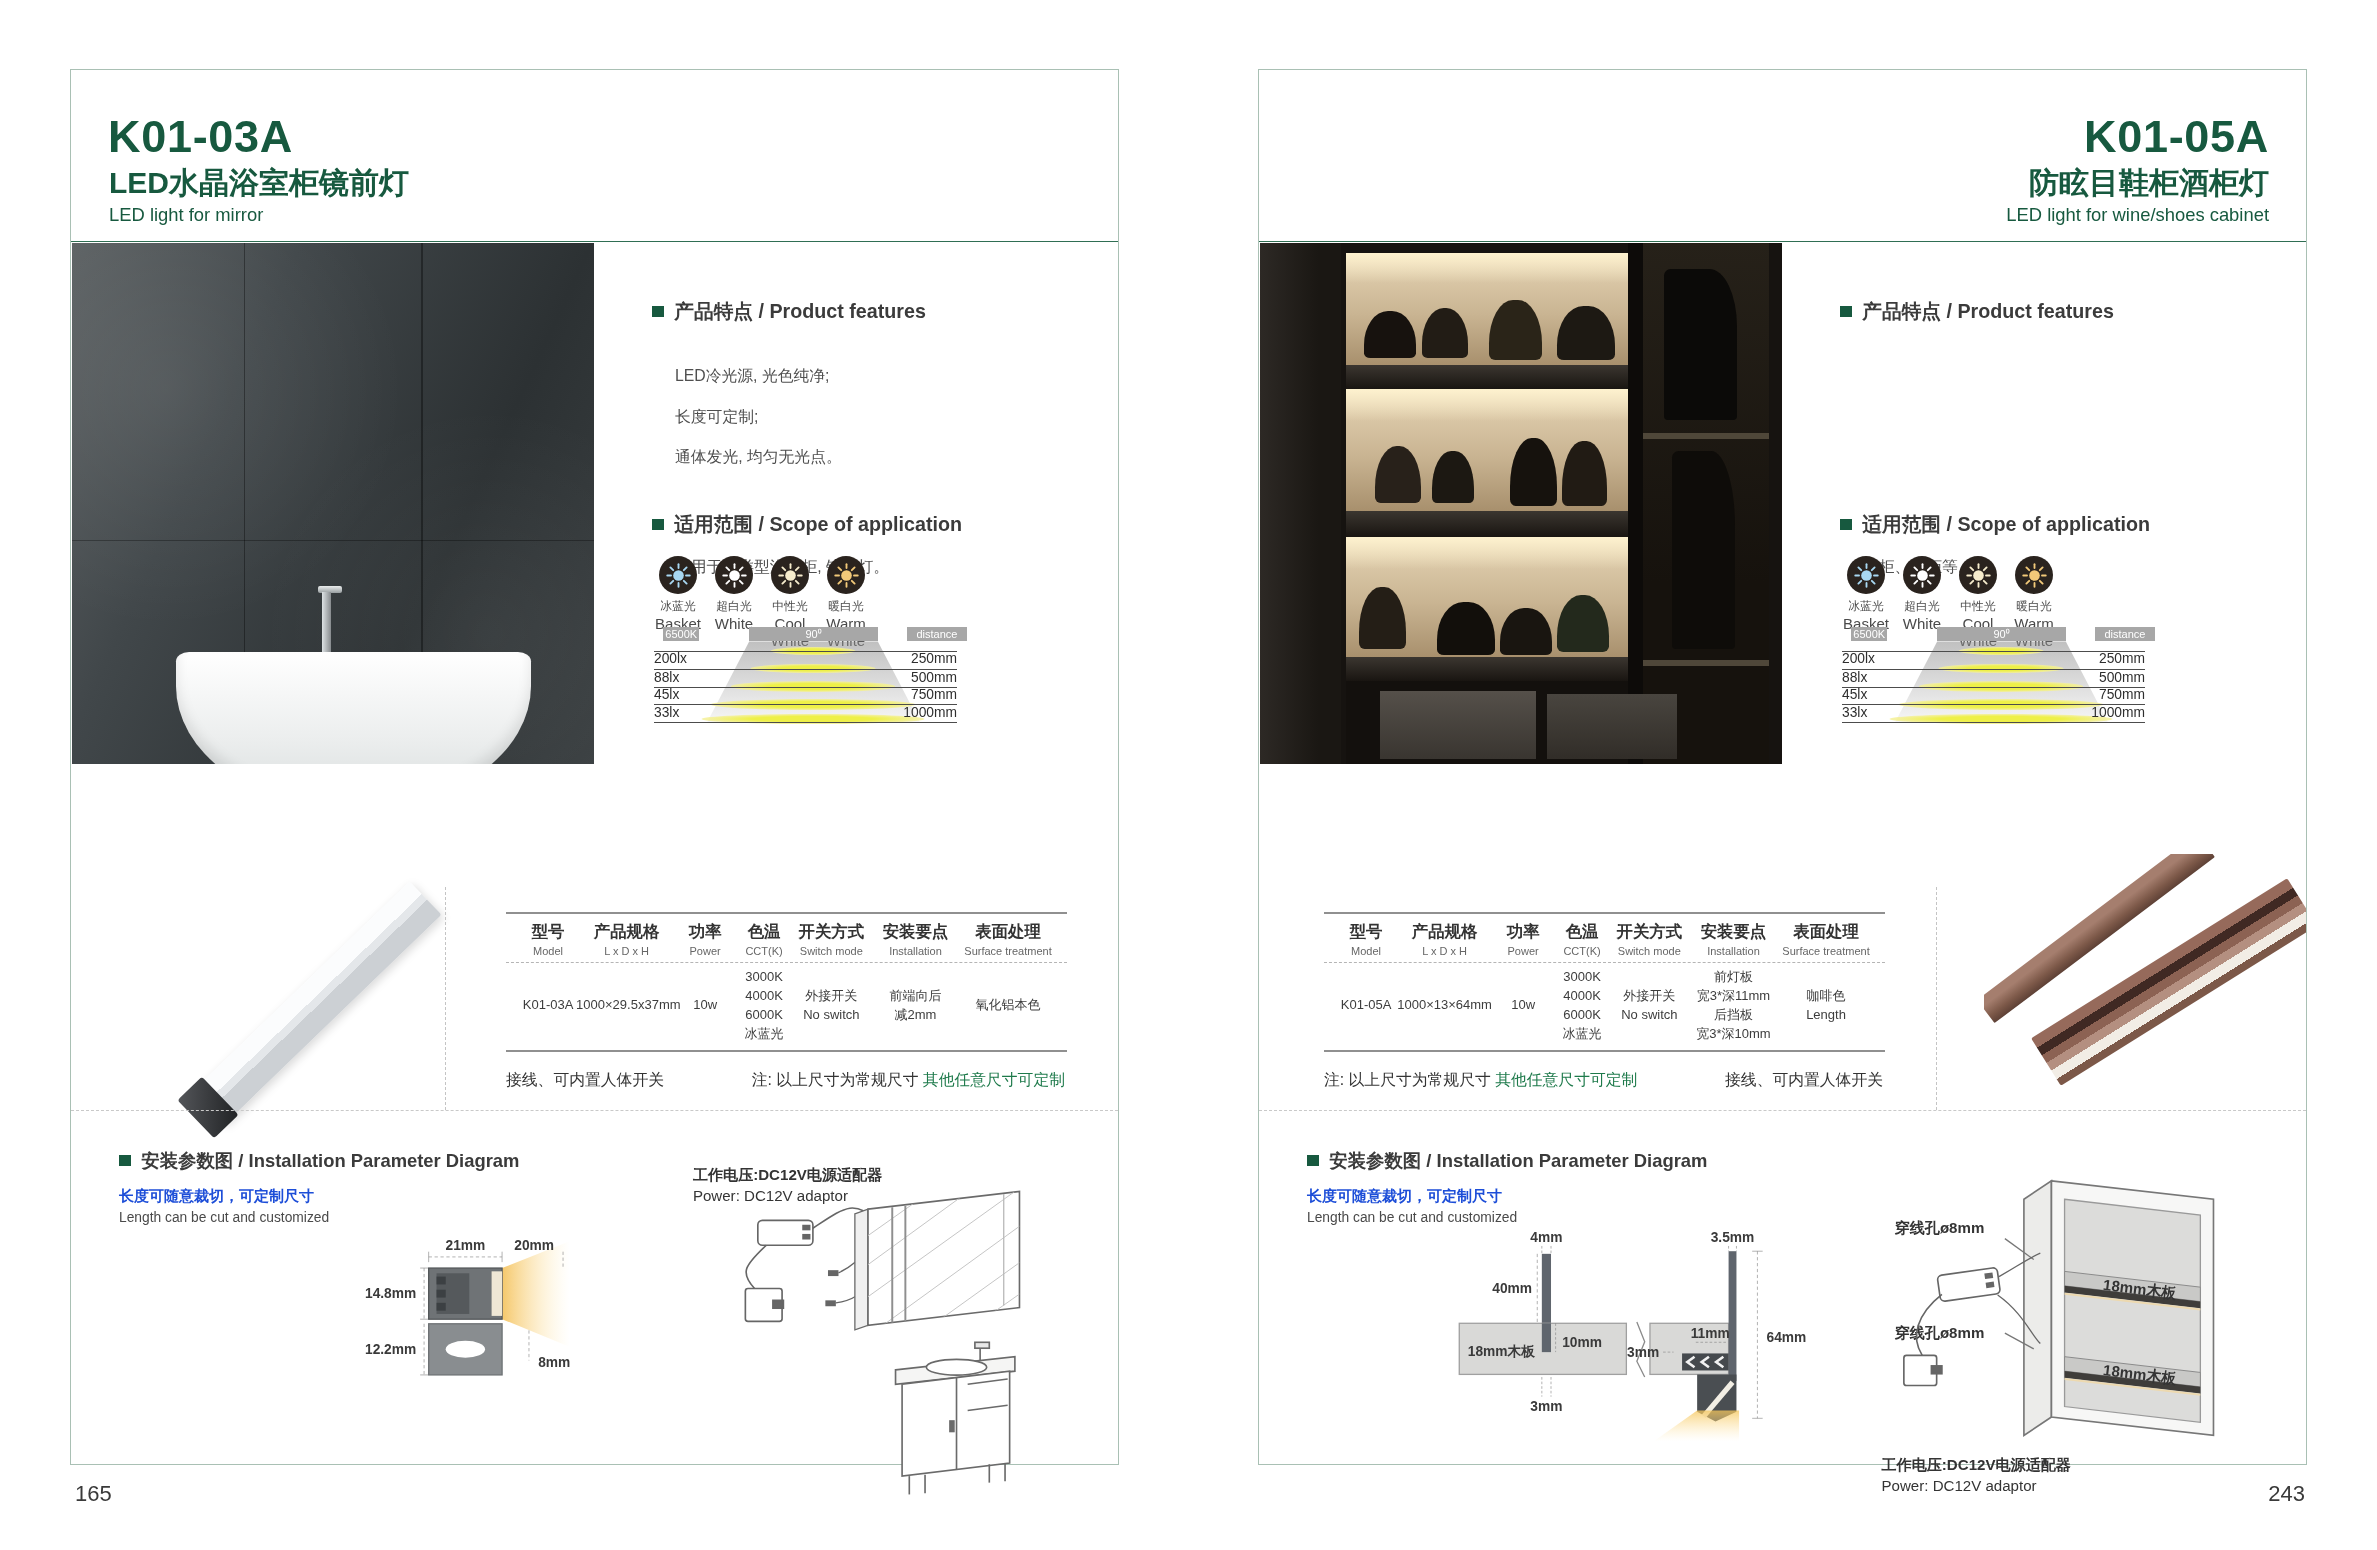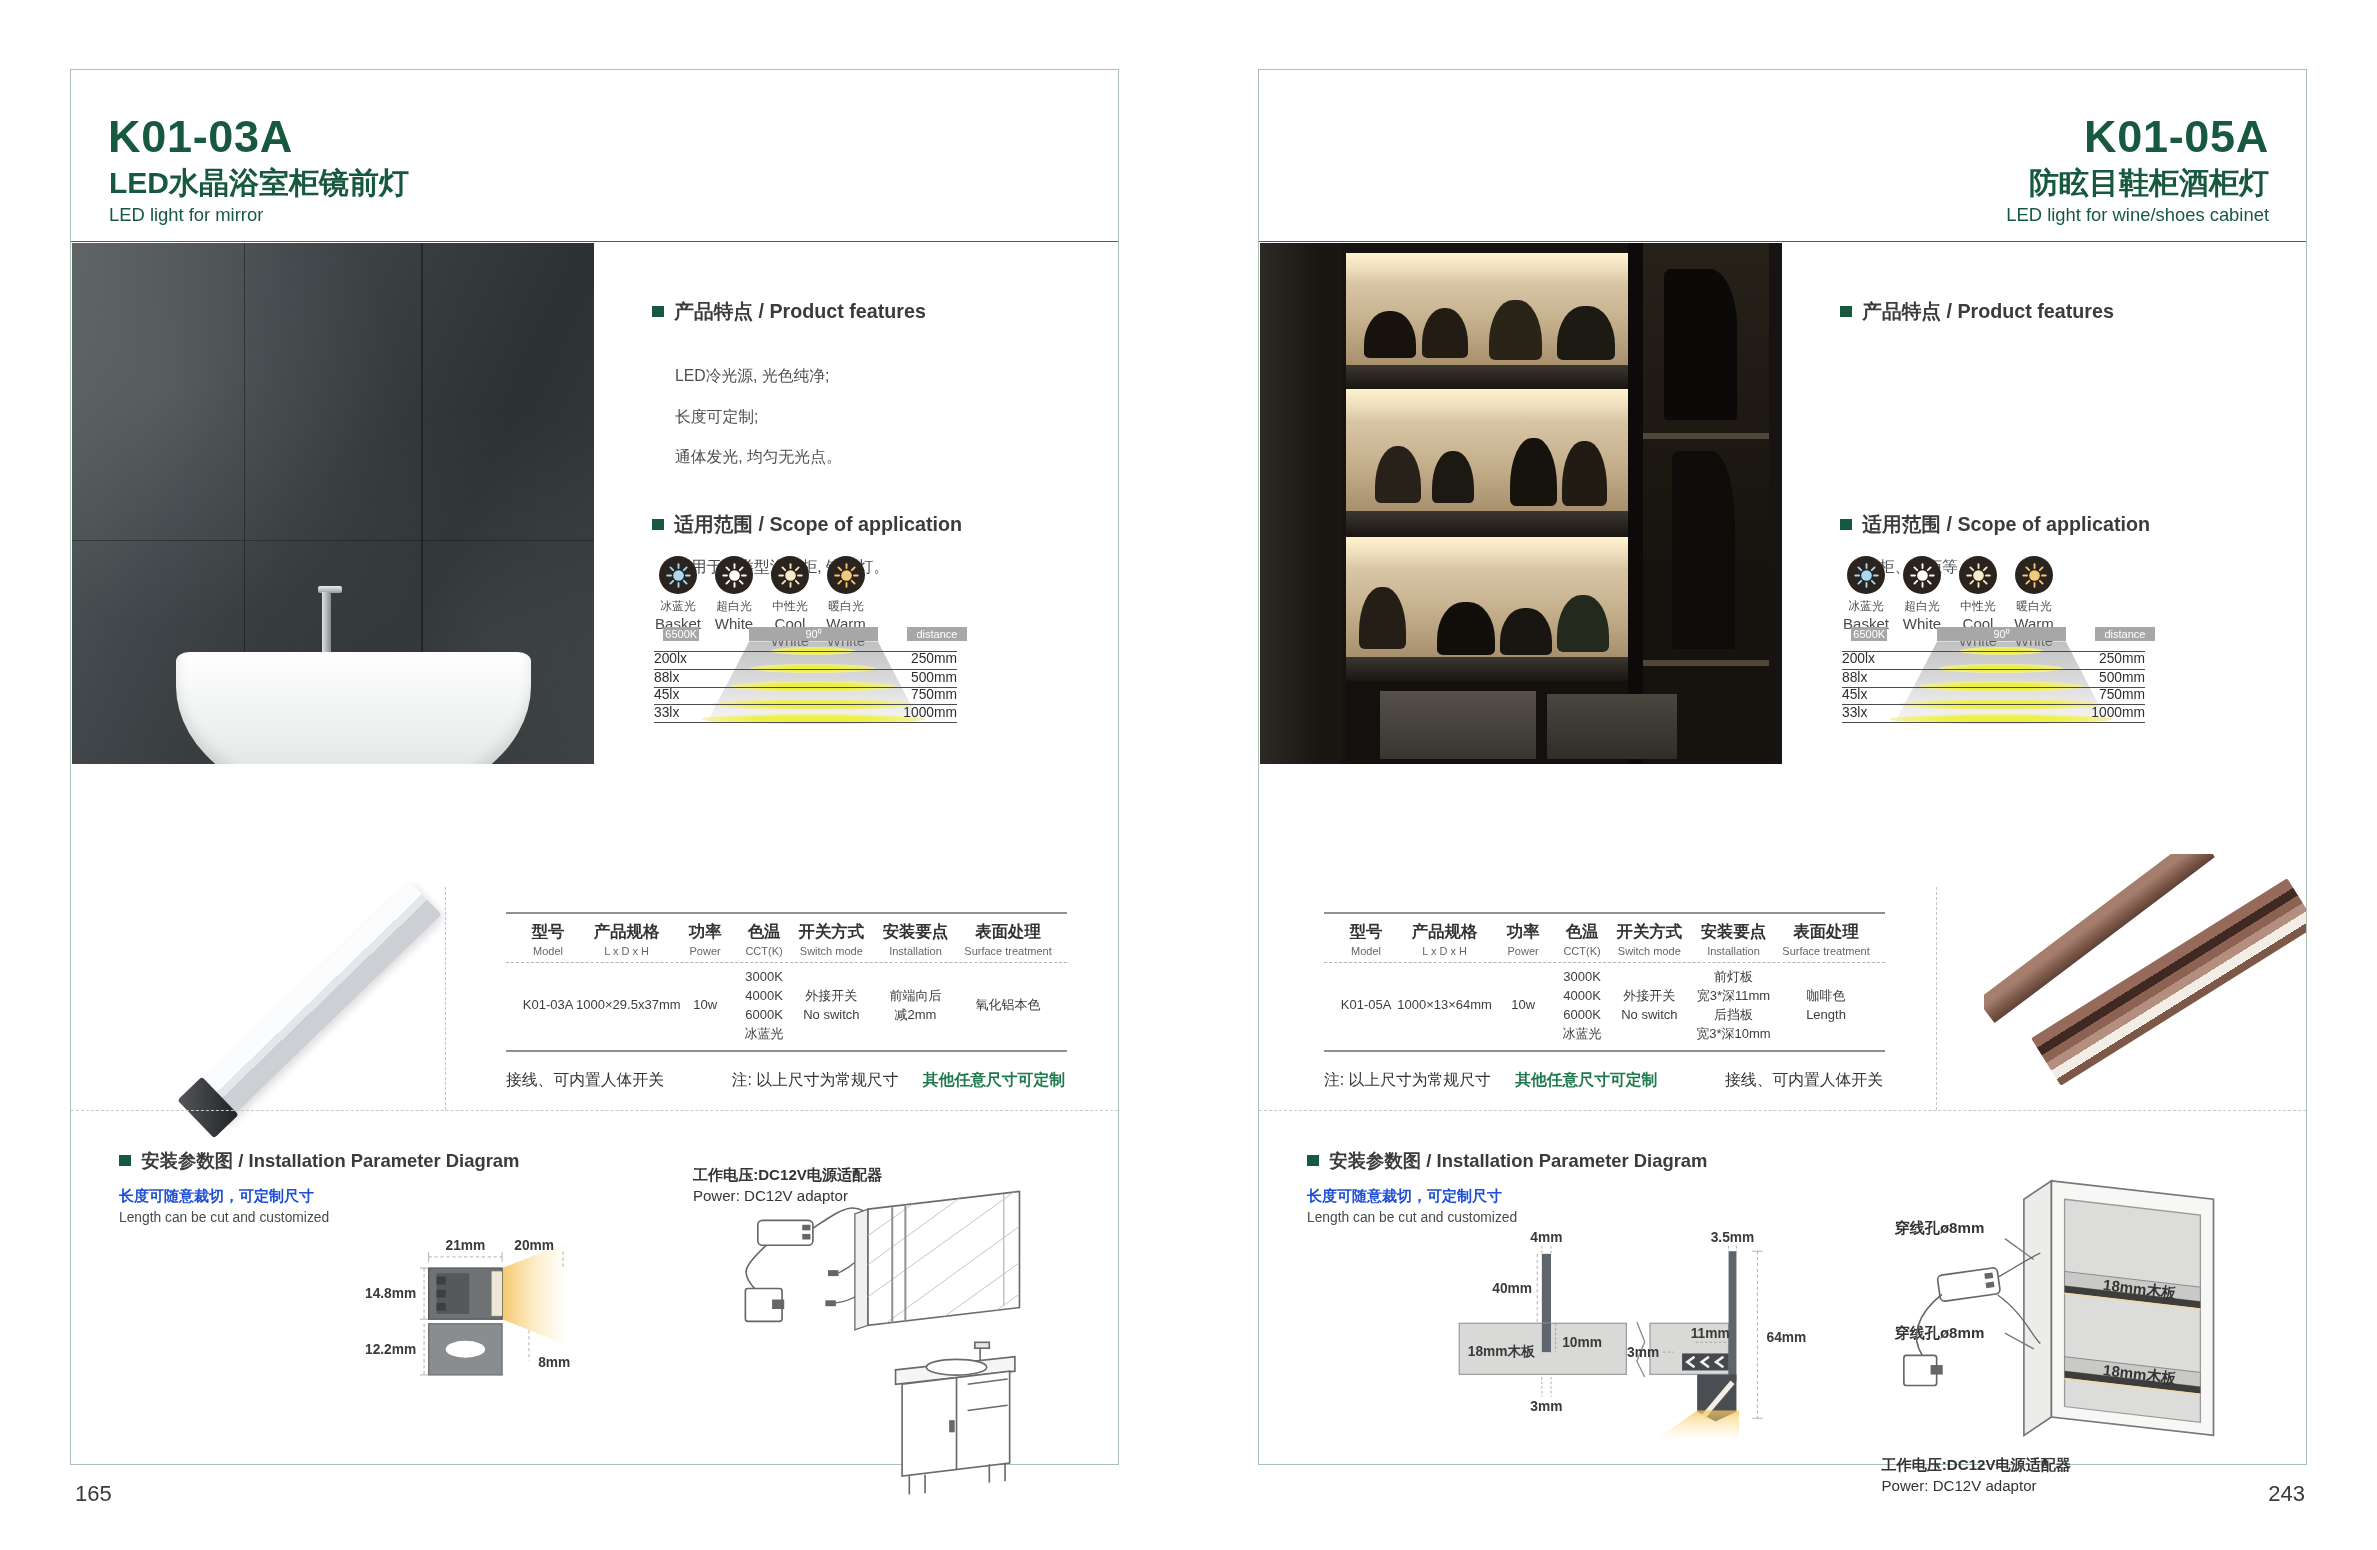--- a/index.html
+++ b/index.html
@@ -112,21 +112,21 @@
   .tc{text-align:center;}
   .c1{width:10%;} .c2{width:18%;} .c3{width:10%;} .c4{width:11%;} .c5{width:13%;} .c6{width:17%;} .c7{width:16%;}
   .spec .pad{width:2.5%;}
   .h-zh{font-size:16.4px; font-weight:700; color:#333;}
   .h-en{font-size:11px; color:#666; margin-top:2px;}
   .cell{font-size:13px; color:#3d3d3d; line-height:1.45; white-space:nowrap;}
 
   .note{position:absolute; top:1000px; font-size:15.8px; color:#333; white-space:nowrap;}
   .page-l .note-a{left:435px;} .page-l .note-b{right:53px; text-align:right;}
   .page-r .note-a{left:65px;}  .page-r .note-b{right:423px; text-align:right;}
-  .grn{color:var(--ngreen); font-weight:700;margin-left:20px;}
+  .grn{color:var(--ngreen); font-weight:400;}
 
   
   .alu-wrap{position:absolute; left:39px; top:775px; width:368px; height:309px; overflow:hidden;}
   .alu-bar{position:absolute; left:56px; top:135px; width:302px; height:46px; transform:rotate(-44deg); border-radius:2.6px;
      background:linear-gradient(180deg,#fbfcfd 0 38%,#e4e7ea 38% 55%,#ccd0d4 55% 100%);
      box-shadow:0 3.9px 9.2px rgba(0,0,0,.15);}
   .alu-cap{position:absolute; left:81px; top:236px; width:34px; height:53px; transform:rotate(-44deg); border-radius:3.3px;
      background:linear-gradient(135deg,#54565a,#202224);}
   .coffee-wrap{position:absolute; left:725px; top:784px; width:322px; height:315px; overflow:hidden;}
   .cf-flat{position:absolute; left:-26px; top:60px; width:276px; height:29px; transform:rotate(-37deg); border-radius:1.3px;

